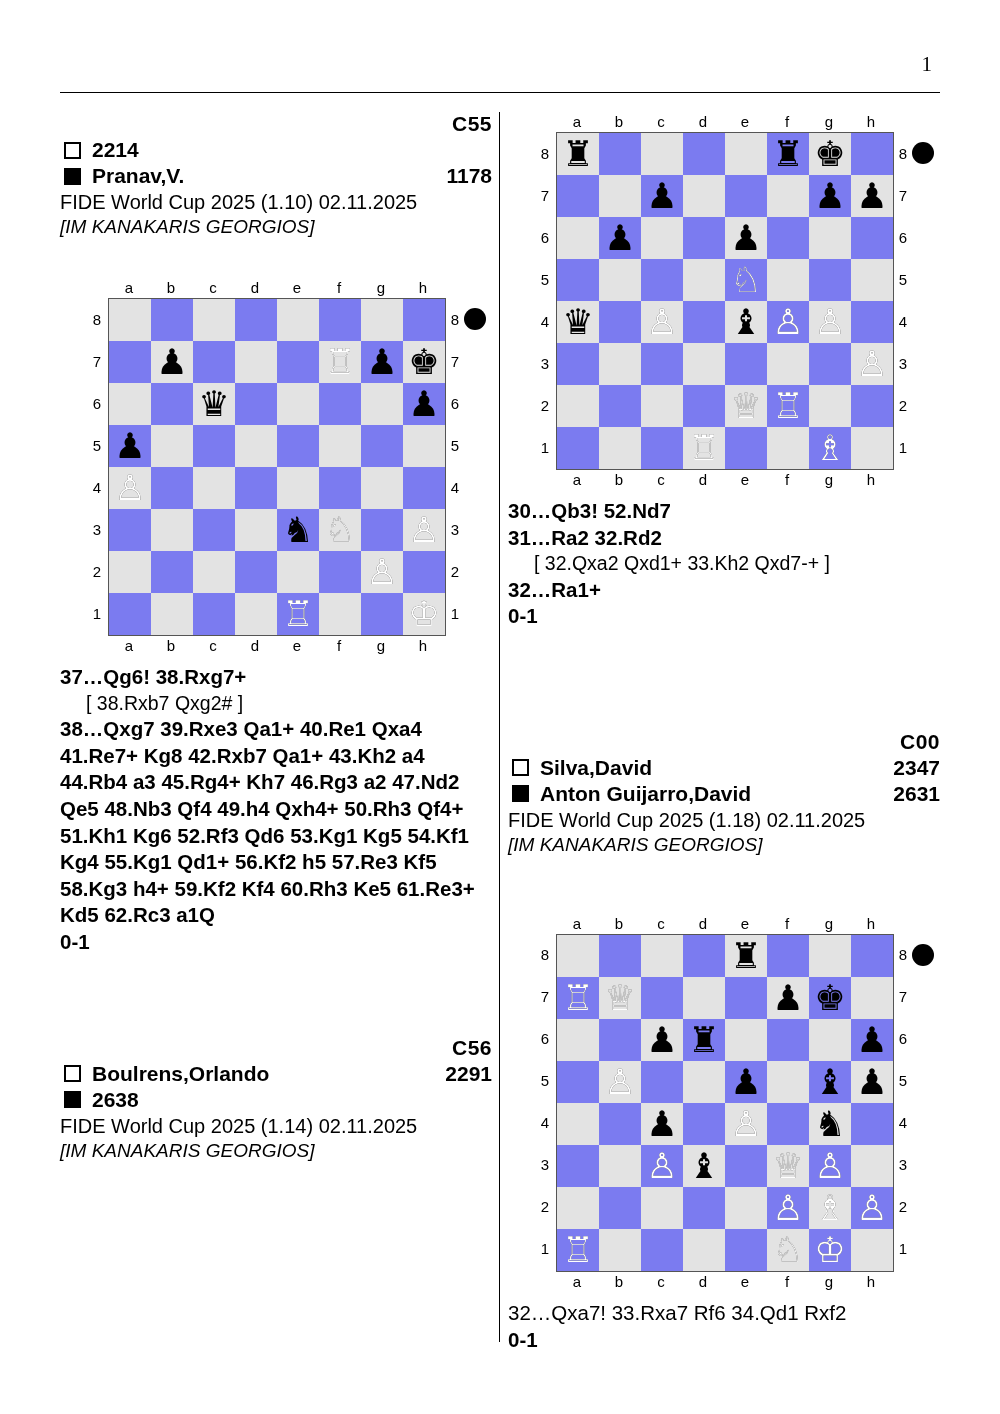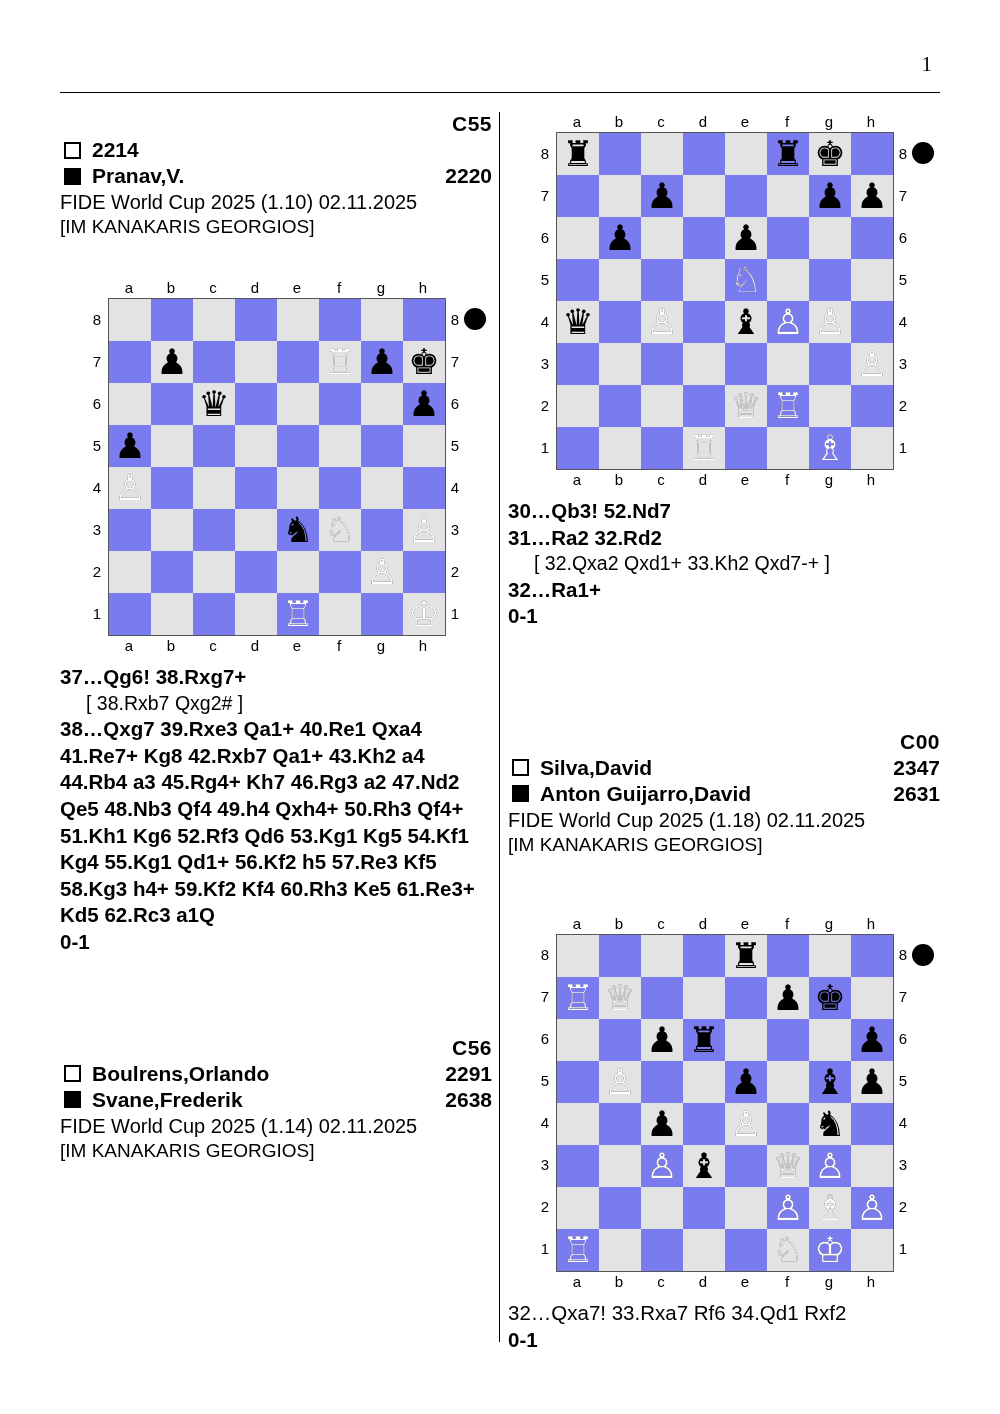--- a/index.html
+++ b/index.html
@@ -87,20 +87,21 @@
   .sqr.black { background: #000; }
   .sqr.white { background: #fff; }
   .pname { flex: 1 1 auto; }
   .prating { flex: 0 0 auto; }
   .event {
     font-size: 20px;
     margin-top: 3px;
   }
   .annotator {
     font-size: 19px;
+    font-style: italic;
     margin-top: 2px;
   }
 
   
   .board-wrap {
     position: relative;
   }
   .board-grid {
     display: grid;
     grid-template-columns: 22px 1fr 22px;
@@ -190,21 +191,21 @@
 
     <div class="game-head">
       <div class="eco">C55</div>
       <div class="player-row">
         <span class="sqr white"></span>
         <span class="prating">2214</span>
       </div>
       <div class="player-row">
         <span class="sqr black"></span>
         <span class="pname">Pranav,V.</span>
-        <span class="prating">2220</span>
+        <span class="prating">1178</span>
       </div>
       <div class="event">FIDE World Cup 2025 (1.10) 02.11.2025</div>
       <div class="annotator">[IM KANAKARIS GEORGIOS]</div>
     </div>
 
     <div class="spacer-40"></div>
 
     <div class="board-wrap">
       <div id="board1">
           <div class="board-grid" style="grid-template-columns: 22px 336px 22px;">
@@ -365,21 +366,20 @@
 
     <div class="game-head">
       <div class="eco">C56</div>
       <div class="player-row">
         <span class="sqr white"></span>
         <span class="pname">Boulrens,Orlando</span>
         <span class="prating">2291</span>
       </div>
       <div class="player-row">
         <span class="sqr black"></span>
-        <span class="pname">Svane,Frederik</span>
         <span class="prating">2638</span>
       </div>
       <div class="event">FIDE World Cup 2025 (1.14) 02.11.2025</div>
       <div class="annotator">[IM KANAKARIS GEORGIOS]</div>
     </div>
 
     <div style="height:86px"></div>
 
   </div>
 

